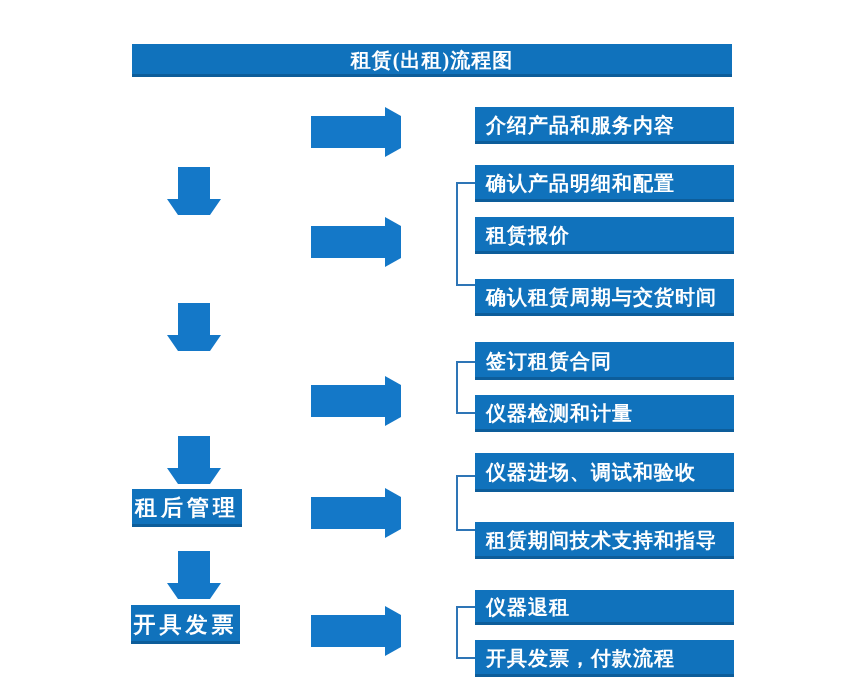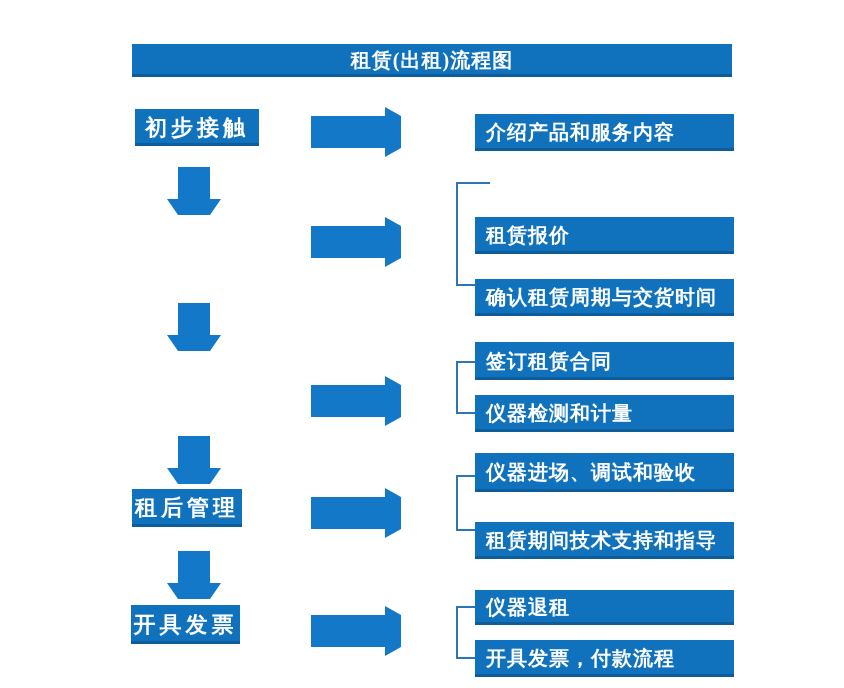--- a/index.html
+++ b/index.html
@@ -82,21 +82,20 @@
 </style>
 </head>
 <body>
 
 <div class="canvas">
 
   <div class="title-bar">
     <span>租赁(出租)流程图</span>
   </div>
 
-  <div class="step" style="left:103px; top:77px;  width:124px; height:37px;">初步接触</div>
   <div class="step" style="left:100px; top:457px; width:110px; height:38px;">租后管理</div>
   <div class="step" style="left:99px;  top:573px; width:109px; height:39px;">开具发票</div>
 
   <div class="varrow" style="left:146px; top:119px; height:59px;">
     <div class="stem"></div>
     <div class="head"></div>
   </div>
   <div class="varrow" style="left:146px; top:255px; height:58px;">
     <div class="stem"></div>
     <div class="head"></div>
@@ -129,21 +128,22 @@
   <div class="harrow" style="left:263px; top:583px;">
     <div class="stem"></div>
     <div class="head"></div>
   </div>
 
   <div class="bracket" style="left:424px; top:150px; height:104px;"></div>
   <div class="bracket" style="left:424px; top:329px; height:53px;"></div>
   <div class="bracket" style="left:424px; top:443px; height:56px;"></div>
   <div class="bracket" style="left:424px; top:574px; height:53px;"></div>
 
-  <div class="detail" style="top:82px;  height:37px;">介绍产品和服务内容</div>
+  <div class="detail" style="top:75px;  height:37px;">介绍产品和服务内容</div>
+  <div class="detail" style="top:133px; height:37px;">确认产品明细和配置</div>
   <div class="detail" style="top:185px; height:37px;">租赁报价</div>
   <div class="detail" style="top:247px; height:37px;">确认租赁周期与交货时间</div>
   <div class="detail" style="top:310px; height:38px;">签订租赁合同</div>
   <div class="detail" style="top:363px; height:37px;">仪器检测和计量</div>
   <div class="detail" style="top:421px; height:39px;">仪器进场、调试和验收</div>
   <div class="detail" style="top:490px; height:37px;">租赁期间技术支持和指导</div>
   <div class="detail" style="top:558px; height:35px;">仪器退租</div>
   <div class="detail" style="top:608px; height:37px;">开具发票，付款流程</div>
 
 </div>

